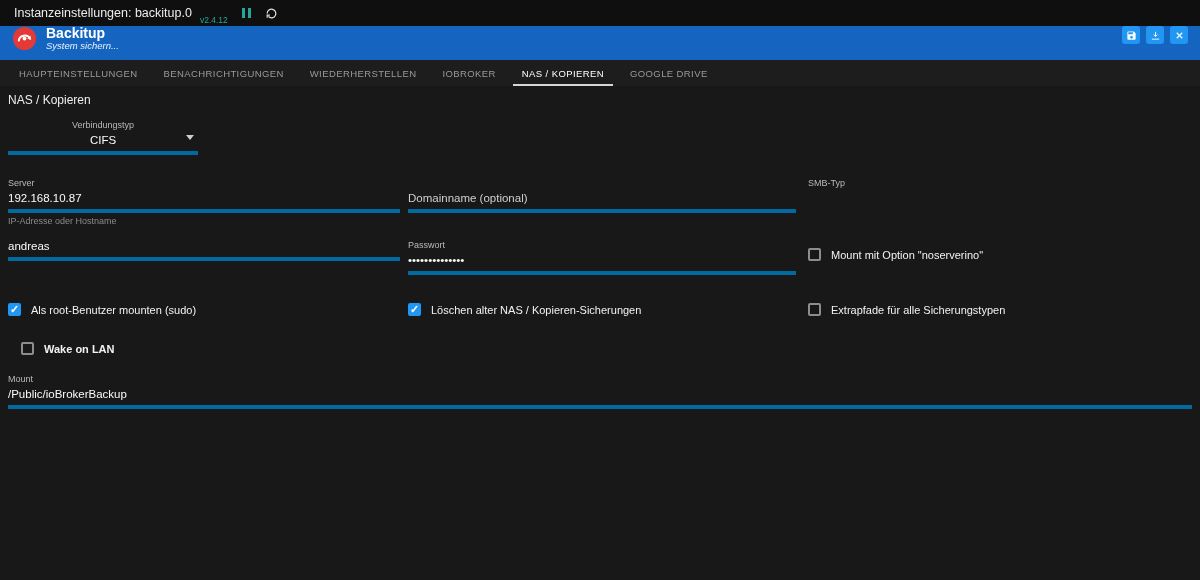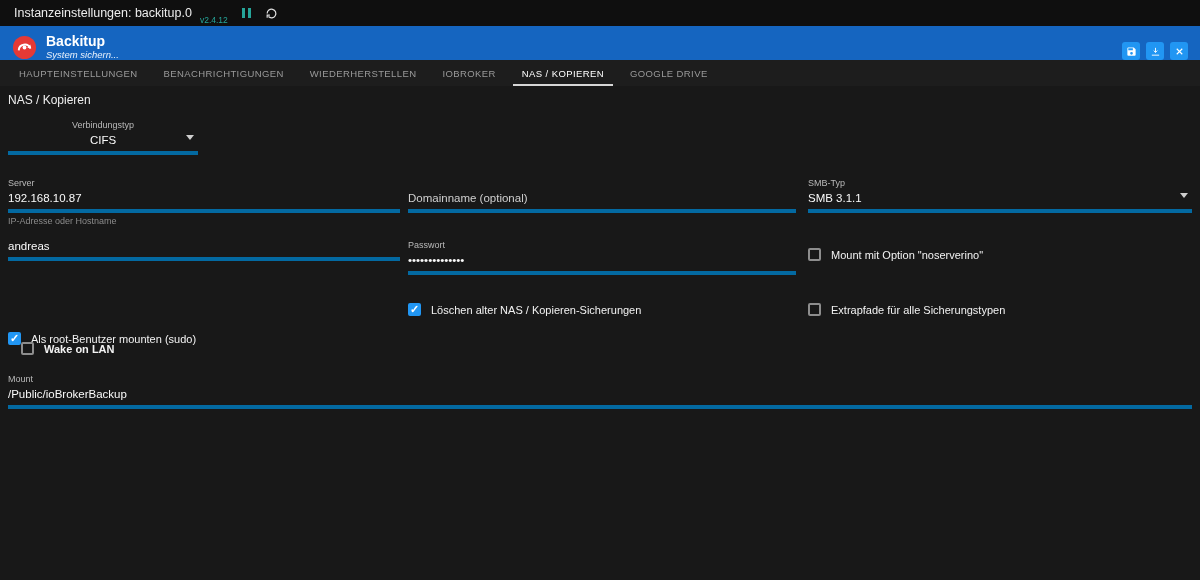--- a/index.html
+++ b/index.html
@@ -20,21 +20,21 @@
   .titlebar-title { font-size:12.5px; color:#ececec; }
   .titlebar-version { font-size:8.5px; color:#26a69a; margin-left:8px; margin-top:14px; }
   .pause-btn { margin-left:14px; display:inline-flex; gap:3px; cursor:pointer; }
   .pause-btn i { display:block; width:3px; height:10px; background:#26a69a; }
   .refresh-btn { margin-left:14px; cursor:pointer; display:inline-flex; }
   .refresh-btn svg { width:13px; height:13px; stroke:#e0e0e0; fill:none; stroke-width:2.2; }
 
   
   .appbar {
     position:absolute; left:0; top:26px; width:1200px; height:34px;
-    background:#1565c0; display:flex; align-items:flex-end; padding:0 12px;
+    background:#1565c0; display:flex; align-items:flex-start; padding:0 12px;
   }
   .logo { width:25px; height:25px; margin-right:9px; flex:0 0 auto; }
   .app-titles { display:flex; flex-direction:column; line-height:1.1; }
   .app-title { font-size:14px; font-weight:bold; color:#ffffff; }
   .app-subtitle { font-size:9.5px; font-style:italic; color:#e8f1fb; }
   .appbar-actions { margin-left:auto; display:flex; gap:6px; align-items:center; }
   .appbar-btn {
     width:18px; height:18px; background:#2196f3; border-radius:3px;
     display:flex; align-items:center; justify-content:center; cursor:pointer;
   }
@@ -156,38 +156,37 @@
   <div class="fhelper">IP-Adresse oder Hostname</div>
 </div>
 
 <div class="field" style="left:408px; top:178px; width:388px;">
   <div class="flabel"></div>
   <div class="fvalue placeholder">Domainname (optional)</div>
 </div>
 
 <div class="field select" style="left:808px; top:178px; width:384px;">
   <div class="flabel">SMB-Typ</div>
-  <div class="fvalue"><span>SMB 3.1.1</span><span class="caret"></span></div>
 </div>
 
 <div class="field" style="left:8px; top:240px; width:392px;">
   <div class="fvalue">andreas</div>
 </div>
 
 <div class="field" style="left:408px; top:240px; width:388px;">
   <div class="flabel">Passwort</div>
   <div class="fvalue">••••••••••••••</div>
 </div>
 
 <div class="checkrow" style="left:808px; top:248px;">
   <span class="cb"></span>
   <span class="cblabel">Mount mit Option "noserverino"</span>
 </div>
 
-<div class="checkrow" style="left:8px; top:303px;margin-top:29px;">
+<div class="checkrow" style="left:8px; top:303px;">
   <span class="cb checked"></span>
   <span class="cblabel">Als root-Benutzer mounten (sudo)</span>
 </div>
 
 <div class="checkrow" style="left:408px; top:303px;">
   <span class="cb checked"></span>
   <span class="cblabel">Löschen alter NAS / Kopieren-Sicherungen</span>
 </div>
 
 <div class="checkrow" style="left:808px; top:303px;">

